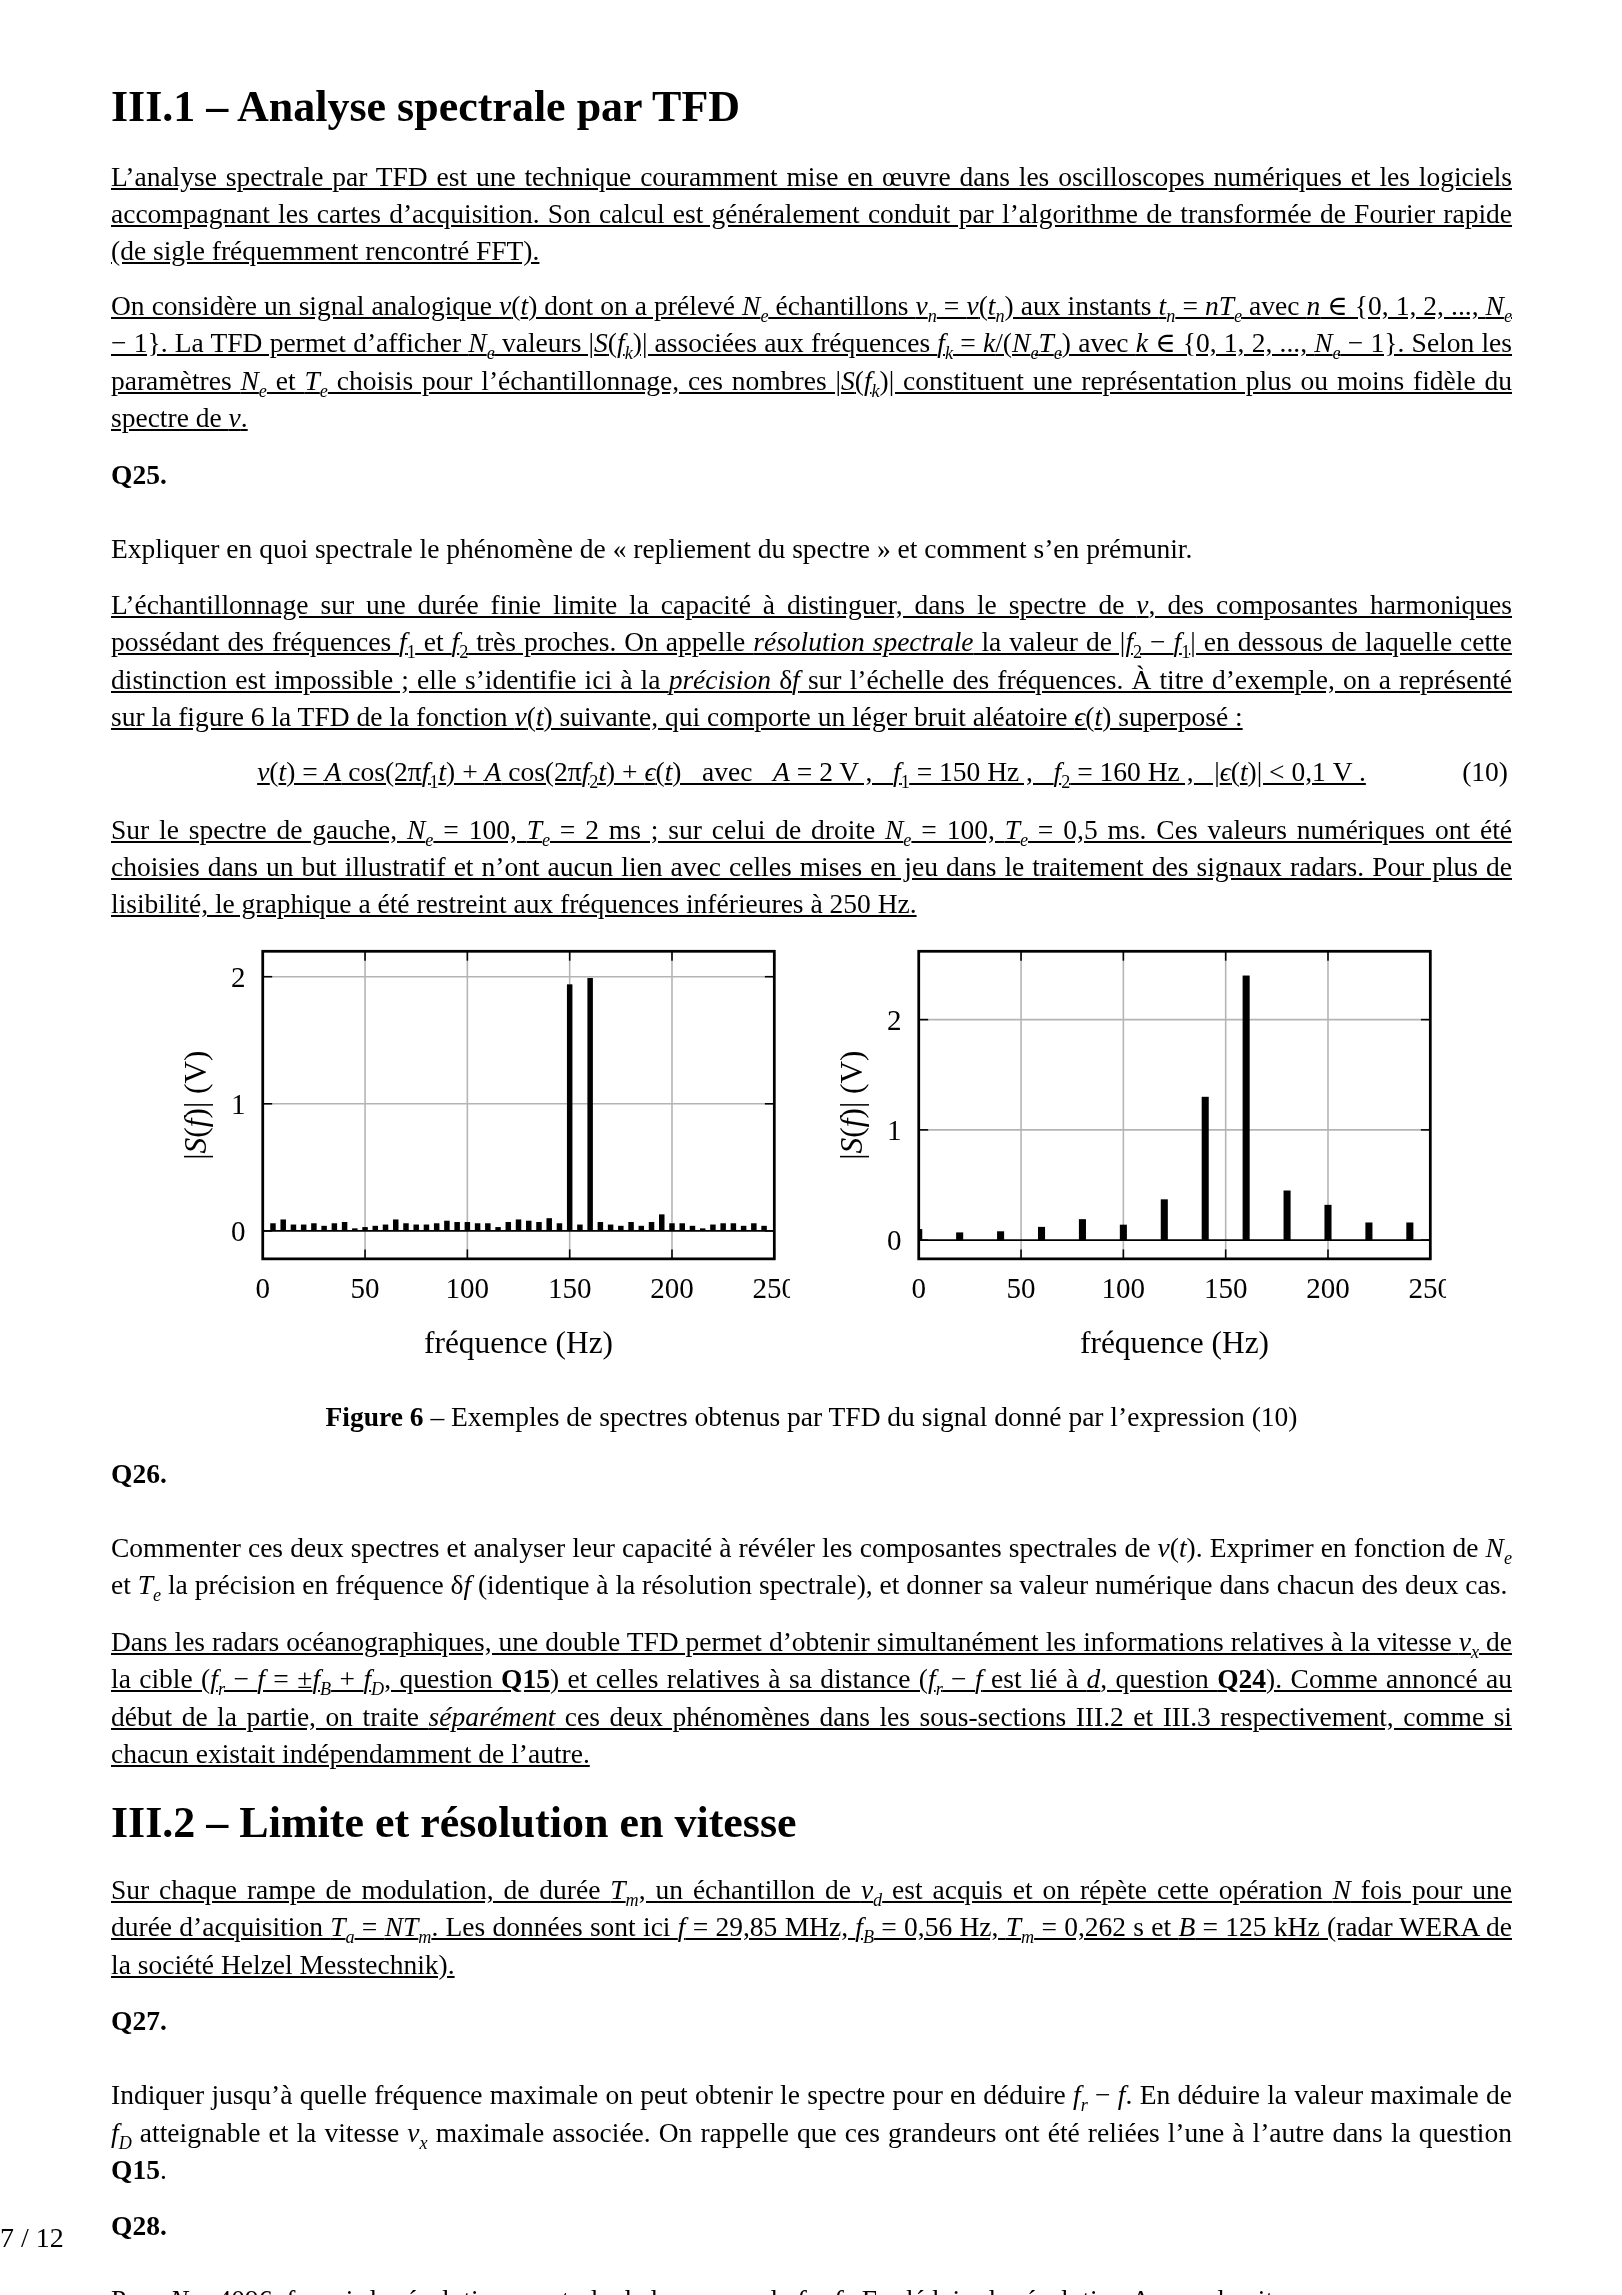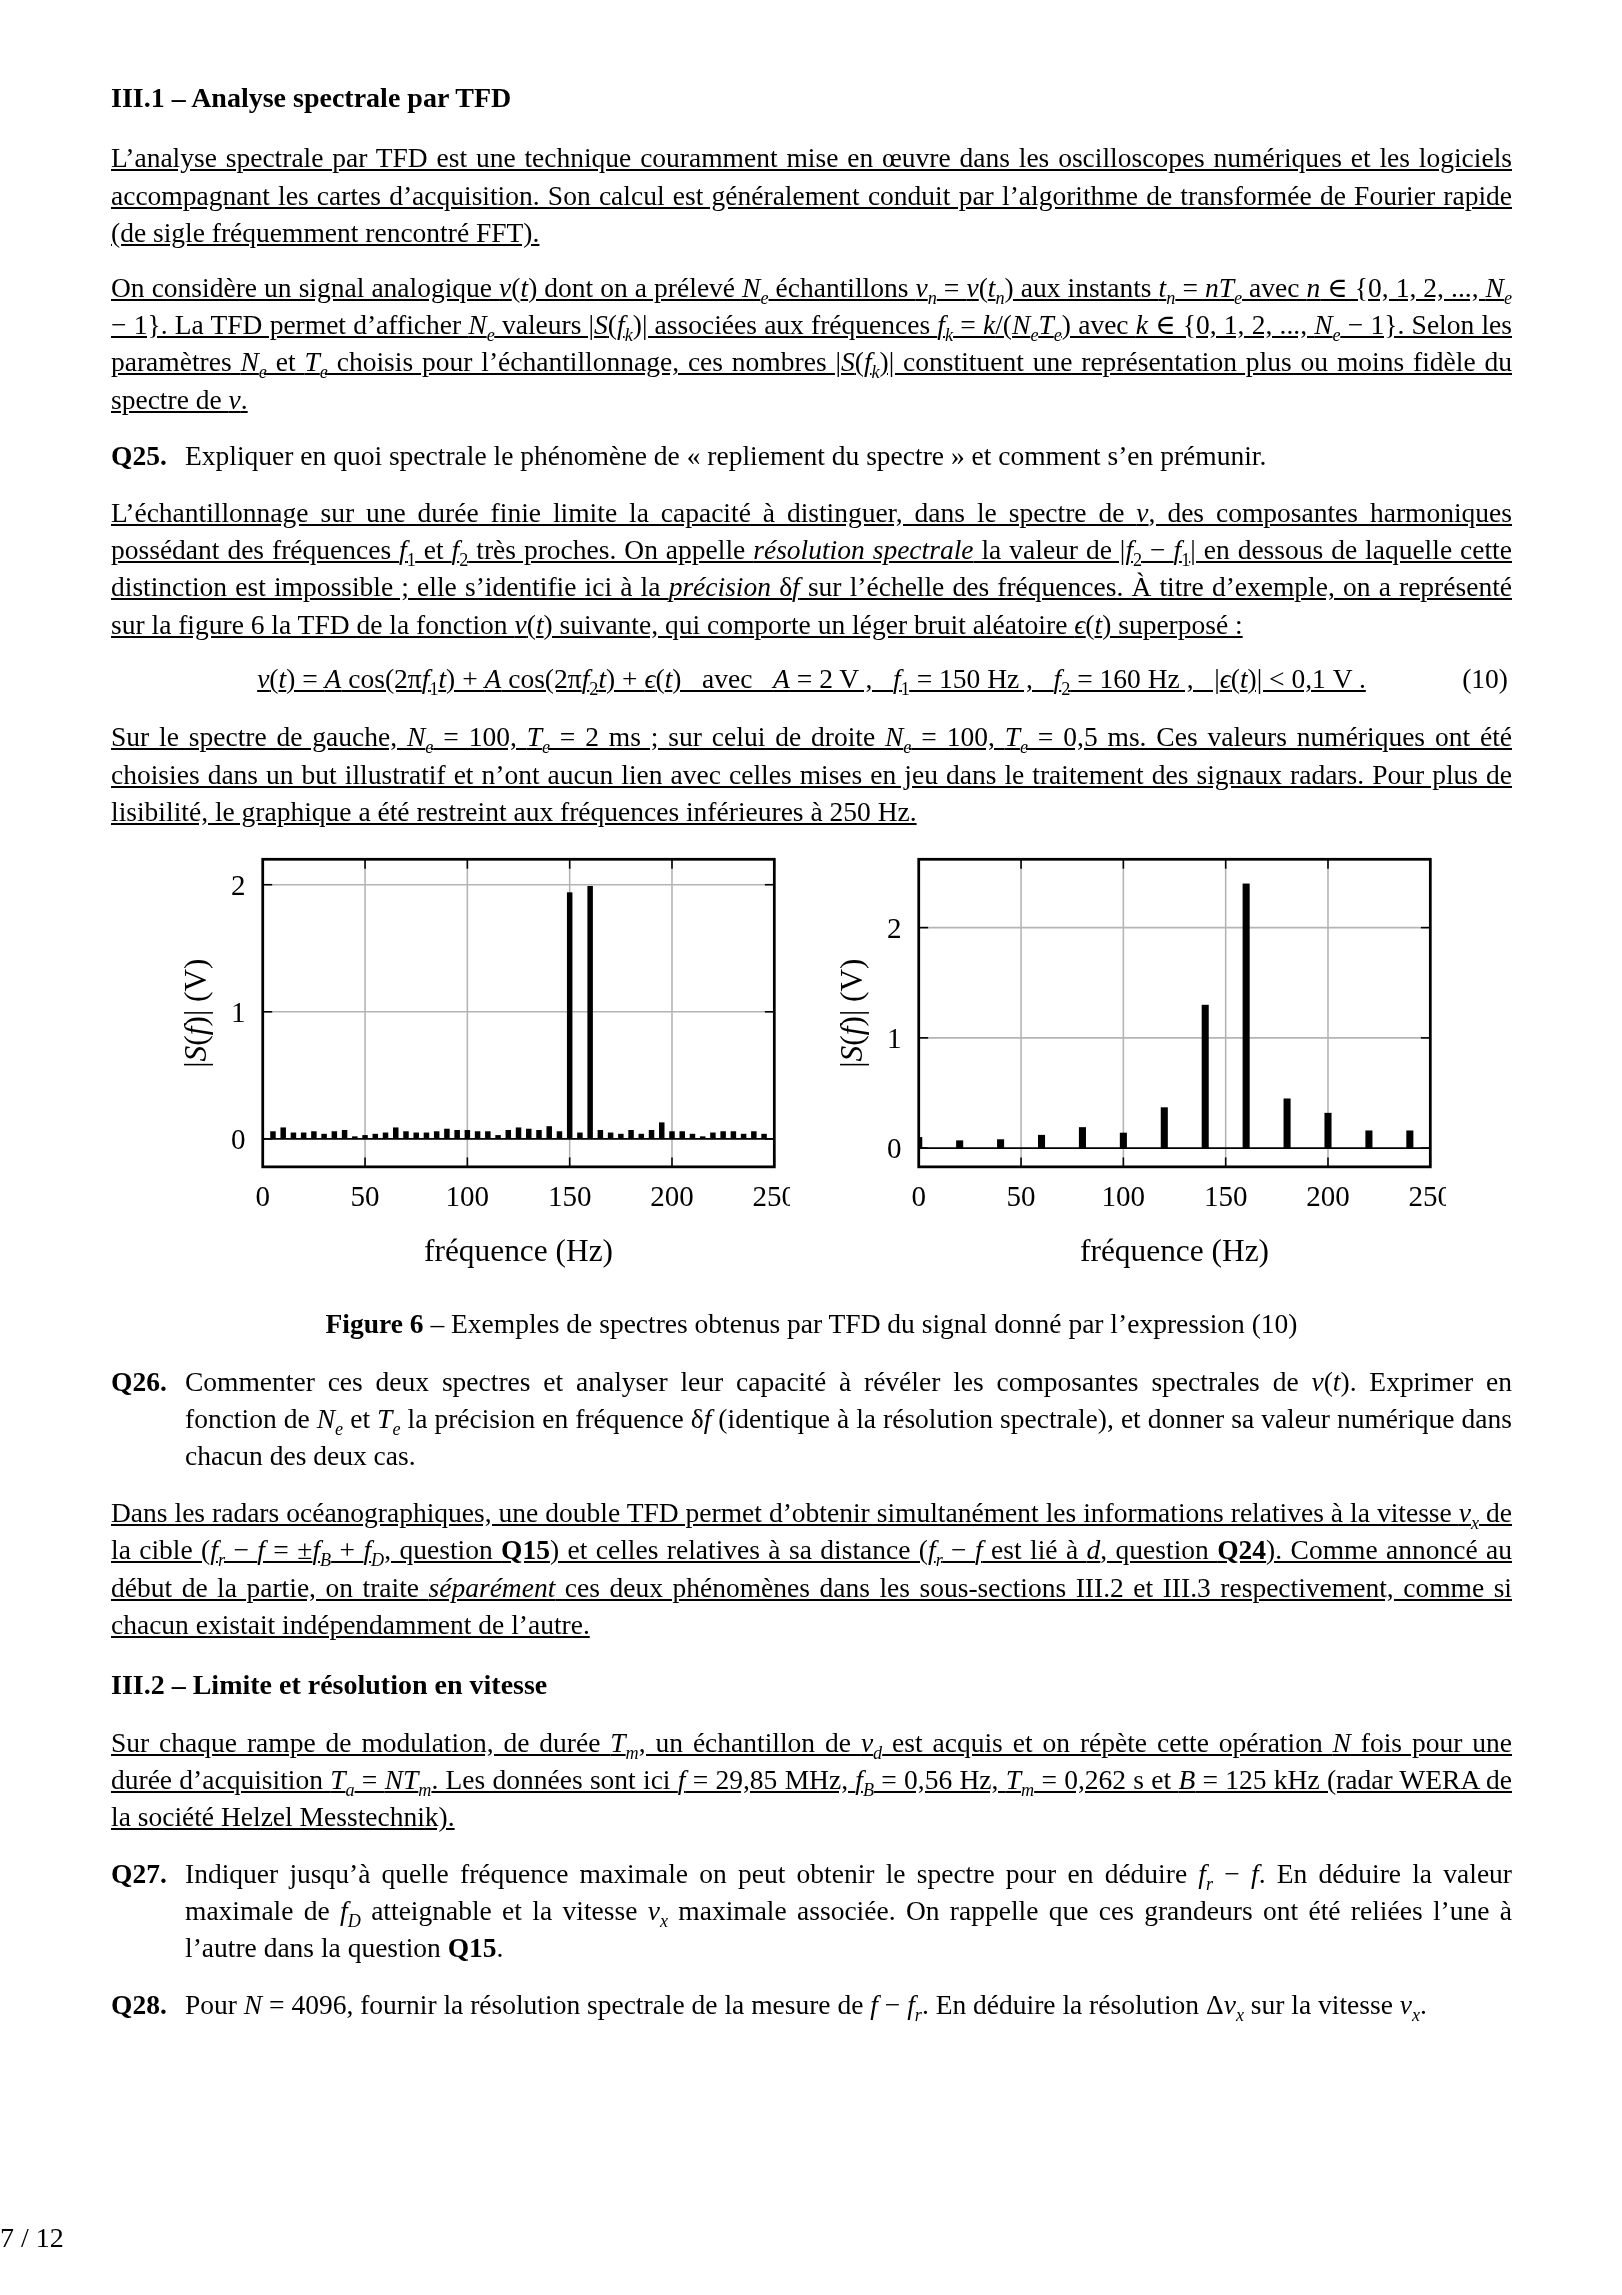--- a/index.html
+++ b/index.html
@@ -3,25 +3,25 @@
 <meta charset="utf-8">
 <style>
   html,body{margin:0;padding:0;background:#ffffff;}
   .page{
     width:1623px;height:2295px;box-sizing:border-box;
     padding:82px 111px 0 111px;position:relative;overflow:hidden;
     background:#ffffff;color:#000;
     font-family:"Liberation Serif","DejaVu Serif",serif;
     font-size:27.5px;line-height:1.36;
   }
-  .sec-heading{font-size:28px;font-weight:bold;margin:0 0 25px 0;line-height:1.15;}
+  .sec-heading{font-size:44px;font-weight:bold;margin:0 0 25px 0;line-height:1.15;}
   .sec-heading.second{margin:26px 0 22px 0;}
   p.para{margin:0 0 17.3px 0;text-align:justify;text-decoration:underline;}
   sub{font-size:66%;line-height:0;}
-  .question{display:flex;margin:19px 0 19px 0;}
+  .question{display:flex;margin:19px 0 19px 0;flex-direction:column;}
   .qlabel{flex:0 0 74px;font-weight:bold;}
   .qtext{flex:1;text-align:justify;}
   .equation{position:relative;margin:17.3px 0 20.4px 0;text-align:center;padding:0 71px;text-decoration:underline;}
   .eq-number{position:absolute;right:4px;top:0;}
   .figure{margin-top:4.7px;}
   .charts-row{display:flex;justify-content:center;gap:44px;}
   .chart svg text{font-family:"Liberation Serif","DejaVu Serif",serif;}
   .caption{margin-top:19px;text-align:center;line-height:1.4;}
   .footer{position:absolute;left:0;right:0;bottom:38px;text-align:left;font-size:28px;}
 </style>

